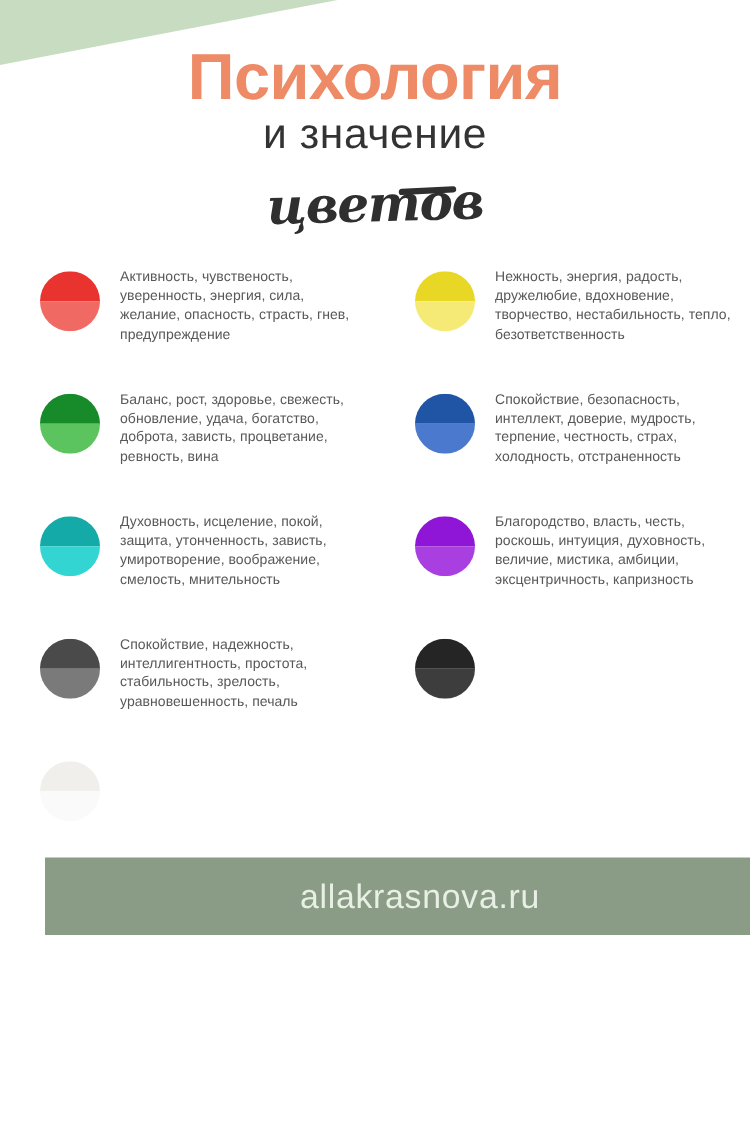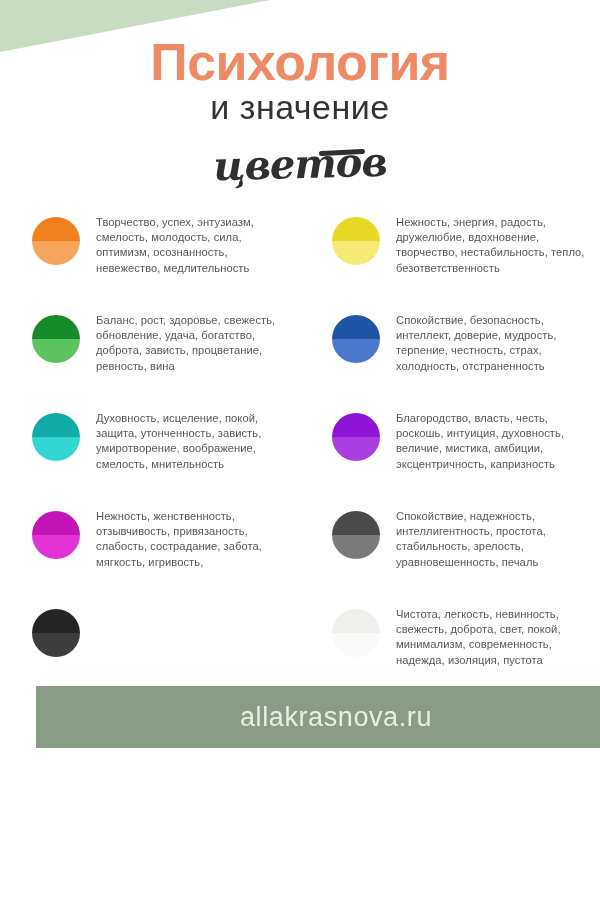--- a/index.html
+++ b/index.html
@@ -168,24 +168,24 @@
     <div class="green-wedge"></div>
     <div class="title-main">Психология</div>
     <div class="title-sub">и значение</div>
     <div class="title-script">цветов</div>
     <div class="script-underline"></div>
   </div>
 
   <div class="grid">
       <div class="cell">
         <div class="swatch">
-          <div class="top-half" style="background: rgb(239, 127, 31);"></div>
-          <div class="bottom-half" style="background: rgb(245, 164, 91);"></div>
-        </div>
-        <div class="keywords">Творчество, успех, энтузиазм, смелость, молодость, сила, оптимизм, осознанность, невежество, медлительность</div>
+          <div class="top-half" style="background: rgb(232, 51, 47);"></div>
+          <div class="bottom-half" style="background: rgb(240, 106, 99);"></div>
+        </div>
+        <div class="keywords">Активность, чувственость, уверенность, энергия, сила, желание, опасность, страсть, гнев, предупреждение</div>
       </div>
       <div class="cell">
         <div class="swatch">
           <div class="top-half" style="background: rgb(233, 215, 38);"></div>
           <div class="bottom-half" style="background: rgb(246, 234, 119);"></div>
         </div>
         <div class="keywords">Нежность, энергия, радость, дружелюбие, вдохновение, творчество, нестабильность, тепло, безответственность</div>
       </div>
       <div class="cell">
         <div class="swatch">
@@ -210,44 +210,36 @@
       </div>
       <div class="cell">
         <div class="swatch">
           <div class="top-half" style="background: rgb(143, 22, 214);"></div>
           <div class="bottom-half" style="background: rgb(169, 63, 224);"></div>
         </div>
         <div class="keywords">Благородство, власть, честь, роскошь, интуиция, духовность, величие, мистика, амбиции, эксцентричность, капризность</div>
       </div>
       <div class="cell">
         <div class="swatch">
-          <div class="top-half" style="background: rgb(195, 21, 183);"></div>
-          <div class="bottom-half" style="background: rgb(227, 51, 214);"></div>
-        </div>
-        <div class="keywords">Нежность, женственность, отзывчивость, привязаность, слабость, сострадание, забота, мягкость, игривость,</div>
-      </div>
-      <div class="cell">
-        <div class="swatch">
           <div class="top-half" style="background: rgb(74, 74, 74);"></div>
           <div class="bottom-half" style="background: rgb(122, 122, 122);"></div>
         </div>
         <div class="keywords">Спокойствие, надежность, интеллигентность, простота, стабильность, зрелость, уравновешенность, печаль</div>
       </div>
       <div class="cell">
         <div class="swatch">
           <div class="top-half" style="background: rgb(37, 37, 37);"></div>
           <div class="bottom-half" style="background: rgb(61, 61, 61);"></div>
         </div>
       </div>
       <div class="cell">
         <div class="swatch">
           <div class="top-half" style="background: rgb(241, 239, 235);"></div>
           <div class="bottom-half" style="background: rgb(250, 250, 250);"></div>
         </div>
-        <div class="keywords">Чистота, легкость, невинность, свежесть, доброта, свет, покой, минимализм, современность, надежда, изоляция, пустота</div>
       </div>
     </div>
 
   <div class="footer">
     <div class="footer-text">allakrasnova.ru</div>
   </div>
 
 </div>
 
 </body></html>

